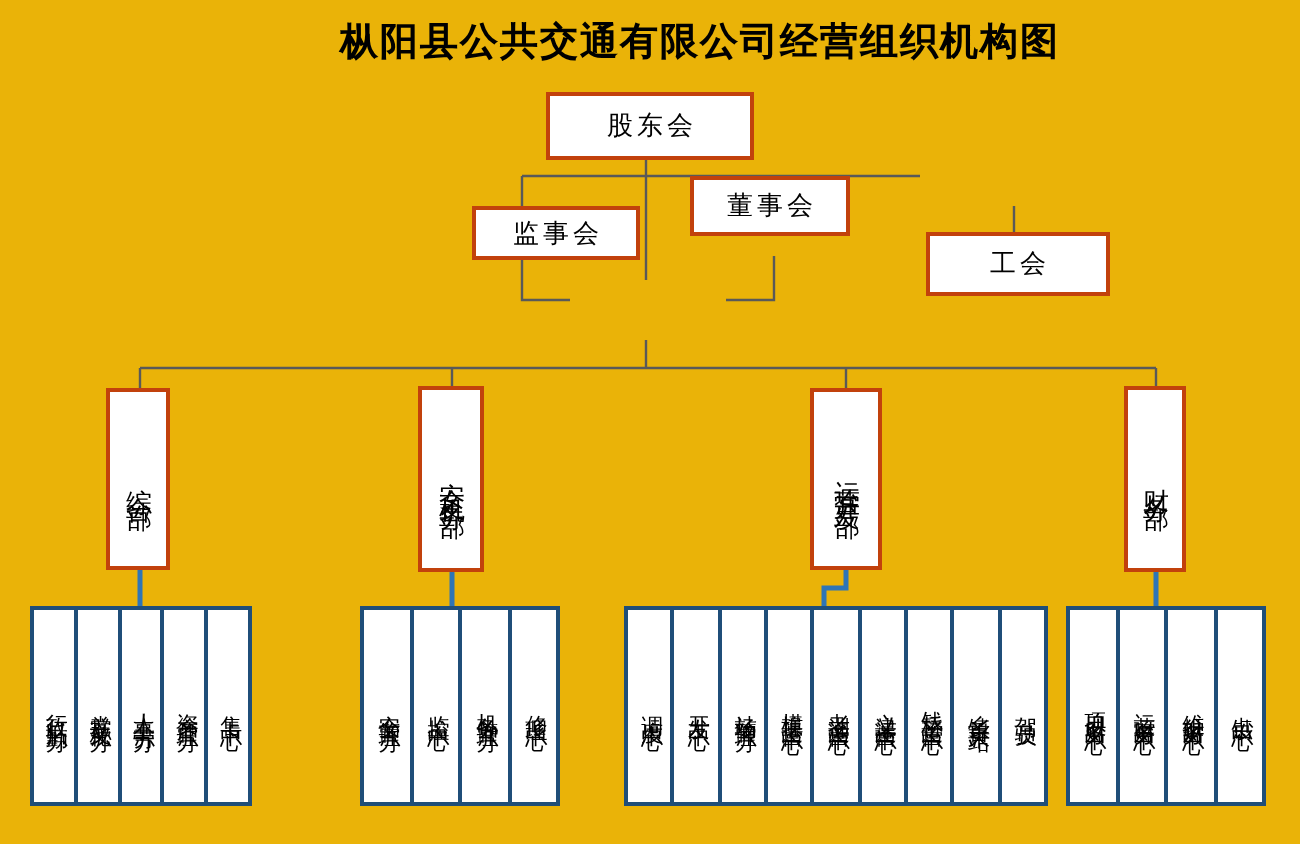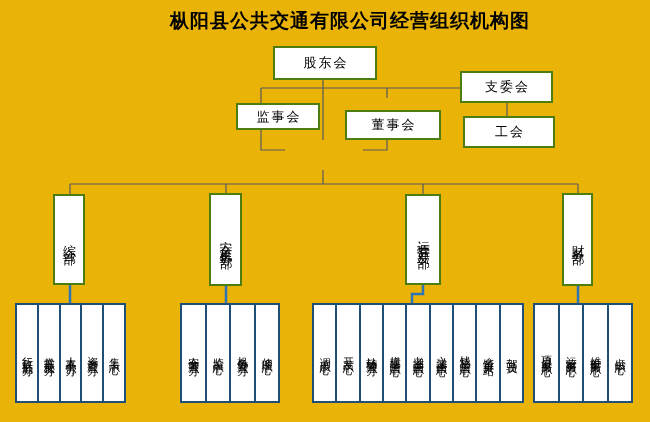--- a/index.html
+++ b/index.html
@@ -9,21 +9,21 @@
     overflow:hidden;
   }
   #conn { position:absolute; left:0; top:0; pointer-events:none; }
   .title {
     position:absolute; left:140px; top:8px; width:420px;
     text-align:center; font-size:19px; font-weight:bold; letter-spacing:1px;
     white-space:nowrap;
   }
   .obox {
     position:absolute; box-sizing:border-box;
-    border:2px solid #4d7c0f; background:#ffffff;
+    border:2px solid #c2410c; background:#ffffff;
     display:flex; align-items:center; justify-content:center;
     font-size:13px; letter-spacing:2px; text-indent:2px;
   }
   .vtext {
     writing-mode:vertical-rl; text-orientation:upright;
     letter-spacing:4px; text-indent:0;
   }
   .sub-group {
     position:absolute; box-sizing:border-box; display:flex;
     border:2px solid #1f4e79; background:#ffffff;
@@ -58,23 +58,22 @@
              M226 184 L226 193
              M423 184 L423 194
              M578 184 L578 193"></path>
     <path fill="none" stroke="#2e75b6" stroke-width="2.5" d="M70 285 L70 303
              M226 286 L226 303
              M423 285 L423 294 L412 294 L412 303
              M578 286 L578 303"></path>
   </svg>
 
   <div class="obox" style="left:273px; top:46px; width:104px; height:34px;">股东会</div>
-  <div class="obox" style="left:460px; top:71px; width:93px; height:32px;">支委会</div>
   <div class="obox" style="left:236px; top:103px; width:84px; height:27px;">监事会</div>
-  <div class="obox" style="left:345px; top:110px; width:96px; height:30px;">董事会</div>
+  <div class="obox" style="left:345px; top:88px; width:80px; height:30px;">董事会</div>
   <div class="obox" style="left:463px; top:116px; width:92px; height:32px;">工会</div>
 
   <div class="obox vtext" style="left:53px; top:194px; width:32px; height:91px;">综合部</div>
   <div class="obox vtext" style="left:209px; top:193px; width:33px; height:93px;">安全机务部</div>
   <div class="obox vtext" style="left:405px; top:194px; width:36px; height:91px;">运营开发部</div>
   <div class="obox vtext" style="left:562px; top:193px; width:31px; height:93px;">财务部</div>
 
   <div class="sub-group" style="left:15px;  top:303px; width:111px; height:100px;">
       <div class="sub-box">行政后勤办</div>
       <div class="sub-box">党群文秘办</div>

